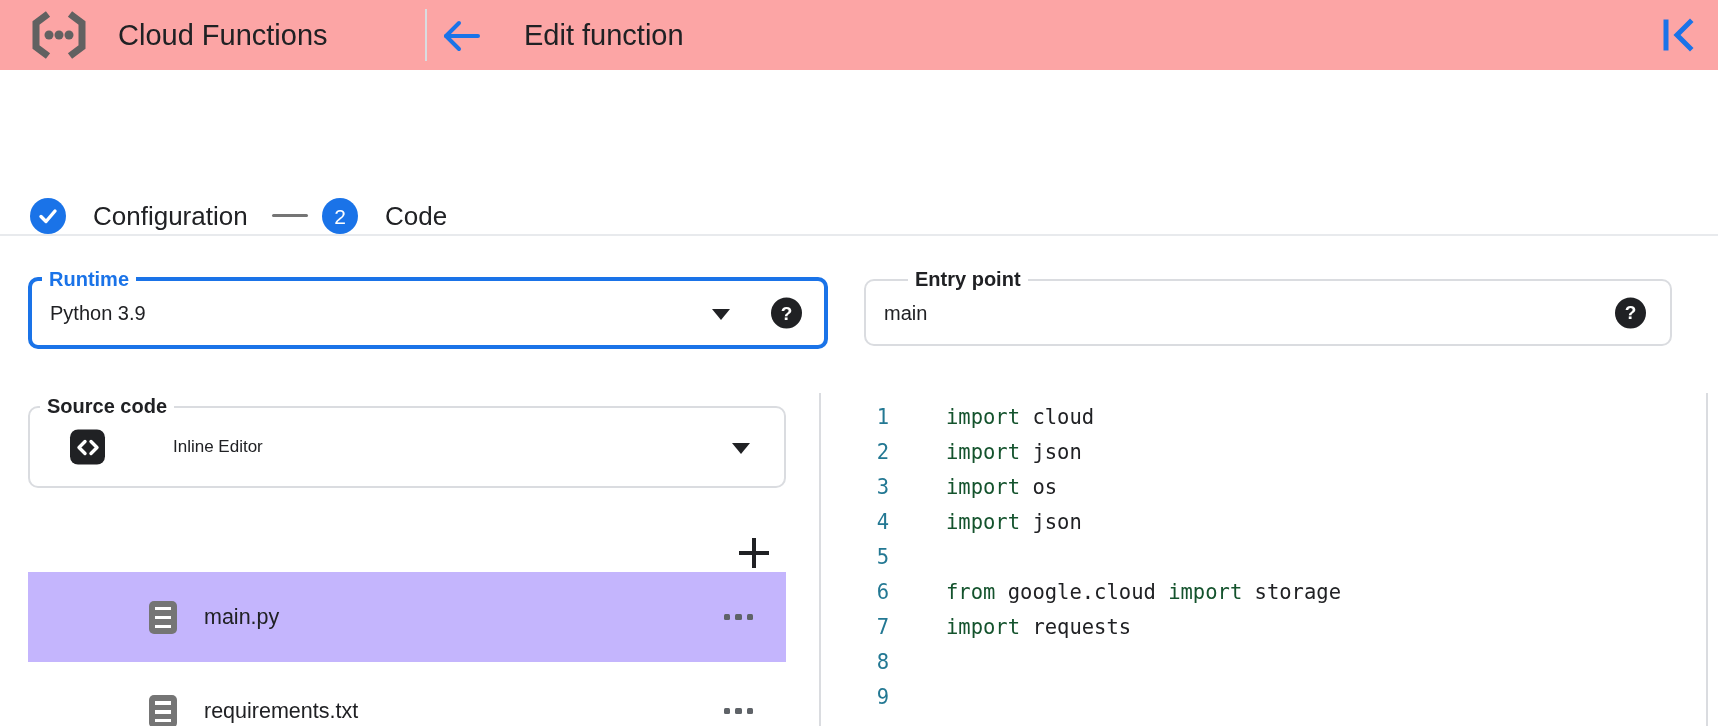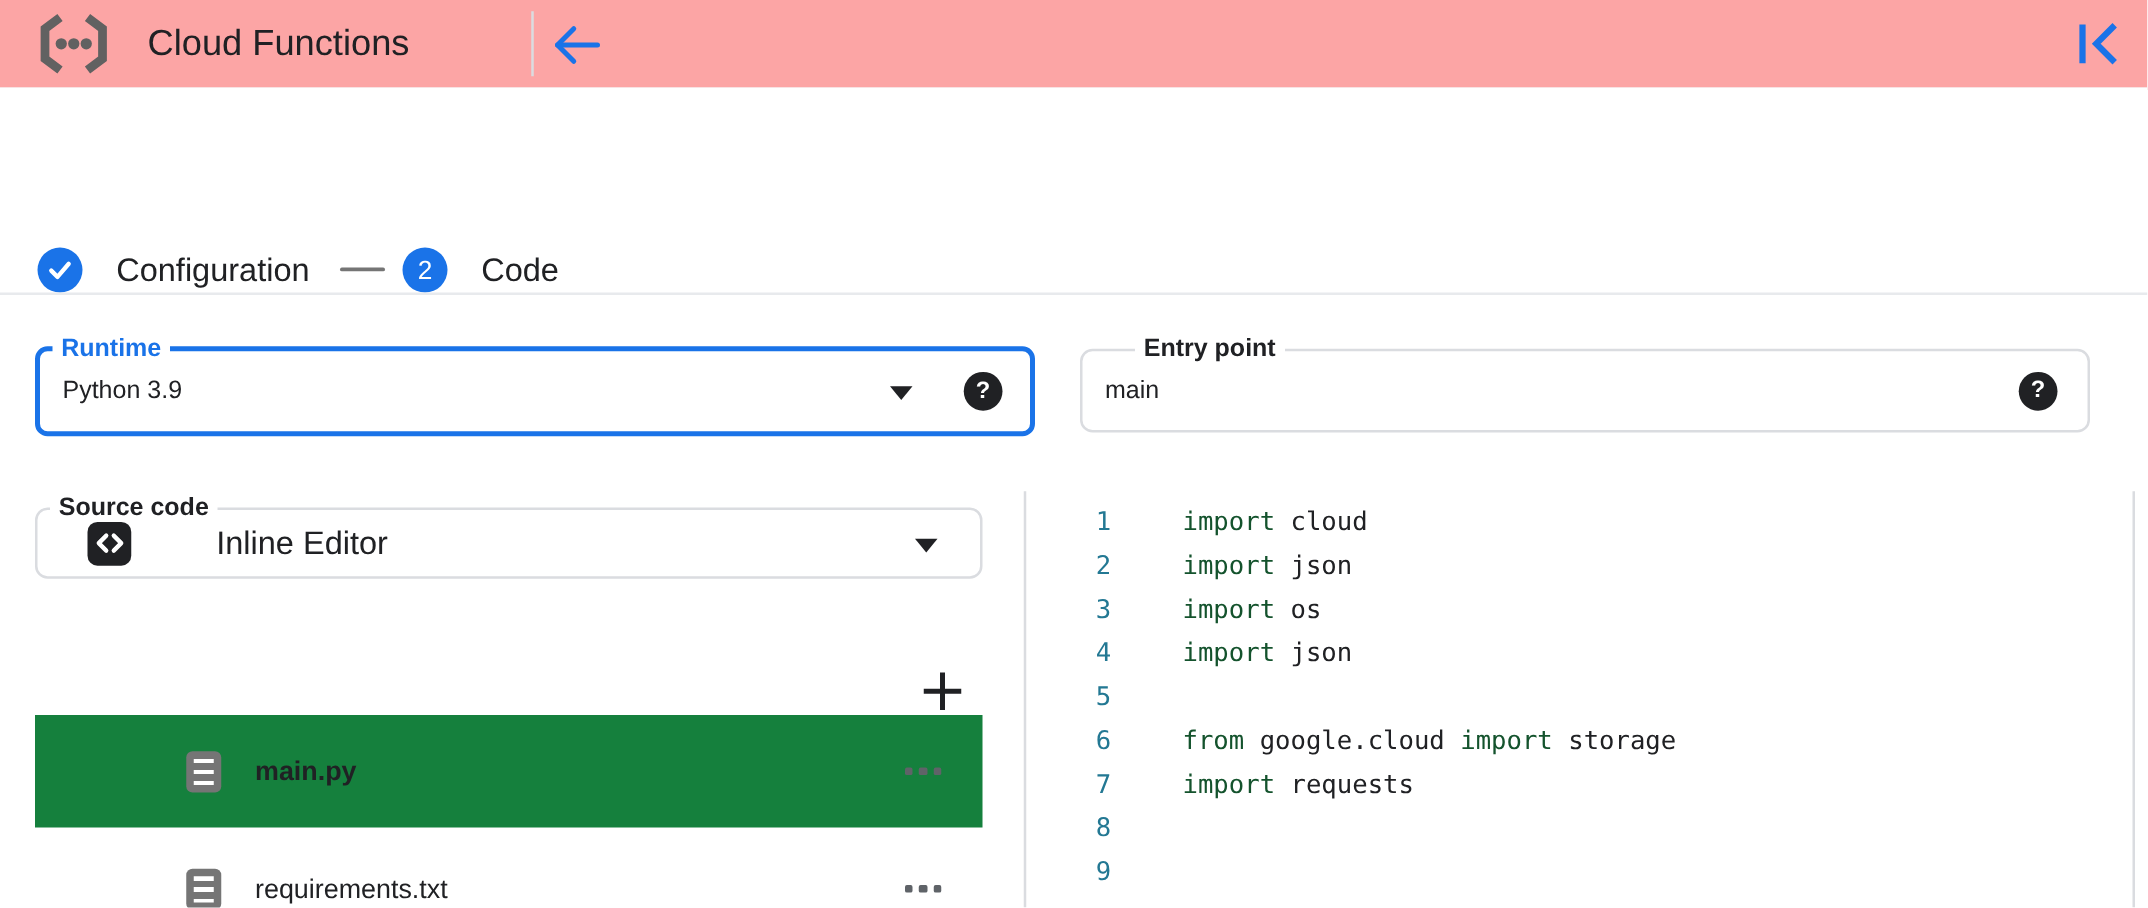--- a/index.html
+++ b/index.html
@@ -27,40 +27,40 @@
   .section-divider{position:absolute; left:0; top:234px; width:100%; height:2px; background:#e8eaed;}
 
   
   .field{position:absolute; box-sizing:border-box; border-radius:10px; background:#fff;}
   .field-label{position:absolute; top:-14px; background:#fff; padding:0 7px; font-size:20px; font-weight:700; color:#202124; white-space:nowrap; line-height:24px;}
   .field-value{position:absolute; left:18px; top:50%; transform:translateY(-50%); font-size:20px; color:#202124; white-space:nowrap;}
   .runtime-field{left:28px; top:277px; width:800px; height:72px; border:4px solid #1a73e8;}
   .runtime-field .field-label{left:10px; color:#1a73e8;}
   .entry-field{left:864px; top:279px; width:808px; height:67px; border:2px solid #dadce0;}
   .entry-field .field-label{left:14px;margin-left:28px;}
-  .source-field{left:28px; top:406px; width:758px; height:57px; border:2px solid #dadce0;}
+  .source-field{left:28px; top:406px; width:758px; height:82px; border:2px solid #dadce0;}
   .source-field .field-label{left:10px;}
   .dd-arrow{position:absolute; top:50%; margin-top:-4px; width:0; height:0; border-left:9px solid transparent; border-right:9px solid transparent; border-top:11px solid #202124;}
   .runtime-field .dd-arrow{right:94px;}
   .source-field .dd-arrow{right:34px;}
   .help-icon{position:absolute; top:50%; transform:translateY(-50%); width:31px; height:31px; border-radius:50%; background:#202124; color:#fff; font-size:19px; font-weight:700; display:flex; align-items:center; justify-content:center; cursor:pointer;}
   .runtime-field .help-icon{right:22px;}
   .entry-field .help-icon{right:24px;}
   .source-icon{position:absolute; left:40px; top:50%; transform:translateY(-50%); width:35px; height:35px; border-radius:8px; background:#202124; display:flex; align-items:center; justify-content:center;}
-  .source-value{position:absolute; left:143px; top:50%; transform:translateY(-50%); font-size:26px; color:#202124;}
+  .source-value{position:absolute; left:143px; top:50%; transform:translateY(-50%); font-size:17px; color:#202124;}
 
   
   .add-file-btn{position:absolute; left:706px; top:505px; width:48px; height:48px; background:none; border:none; cursor:pointer; padding:0;}
   .plus{position:relative; width:100%; height:100%;}
   .plus::before,.plus::after{content:""; position:absolute; background:#202124;}
   .plus::before{left:9px; top:22px; width:30px; height:4px;}
   .plus::after{left:22px; top:9px; width:4px; height:30px;}
   .file-list{position:absolute; left:28px; top:572px; width:758px;}
   .file-row{display:flex; align-items:center; height:90px; cursor:pointer; background:#fff;}
-  .file-row.selected{background:#15803d;font-weight:bold;}
+  .file-row.selected{background:#c4b5fd;}
   .file-row + .file-row{margin-top:4px;}
   .doc-icon{margin-left:121px; width:28px; height:33px; border-radius:5px; background:#757575; display:flex; align-items:center; justify-content:center; flex:0 0 auto;}
   .doc-lines{width:16px; height:21px; background:repeating-linear-gradient(to bottom,#fff 0 3.5px, rgba(0,0,0,0) 3.5px 9px);}
   .file-name{margin-left:27px; font-size:21.5px; color:#202124;}
   .more-dots{margin-left:auto; margin-right:33px; display:flex; gap:5px; cursor:pointer;}
   .more-dots i{width:6.5px; height:6.5px; background:#5f6368; border-radius:1.5px; display:block;}
 
   
   .editor-vdiv{position:absolute; left:819px; top:393px; bottom:0; width:2px; background:#dadce0;}
   .editor-rborder{position:absolute; left:1706px; top:393px; bottom:0; width:2px; background:#dadce0;}
@@ -96,20 +96,21 @@
     <button class="back-btn" aria-label="back">
       <span>
         <svg width="46" height="46" viewBox="0 0 46 46">
           <g stroke="#1a73e8" stroke-width="4" fill="none" stroke-linecap="round" stroke-linejoin="round">
             <path d="M40 23 H8"></path>
               <path d="M21 10 L8 23 L21 36"></path>
           </g>
         </svg>
       </span>
     </button>
+    <div class="page-title">Edit function</div>
     <button class="collapse-btn" aria-label="collapse">
       <span>
         <svg width="42" height="42" viewBox="0 0 42 42">
           <g stroke="#1a73e8" stroke-width="5" fill="none" stroke-linecap="square">
             <path d="M8 8 V34"></path>
               <path d="M32 8 L19 21 L32 34"></path>
           </g>
         </svg>
       </span>
     </button>

